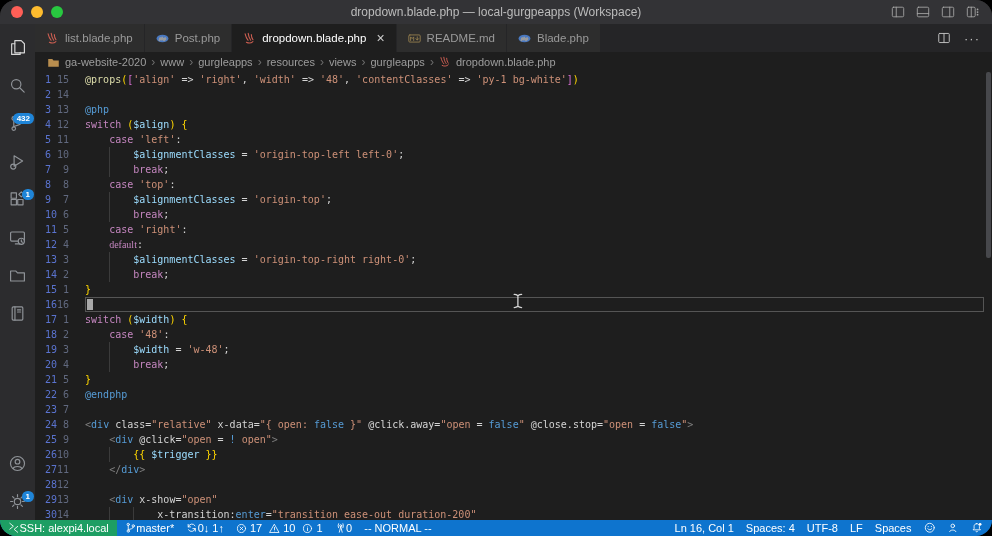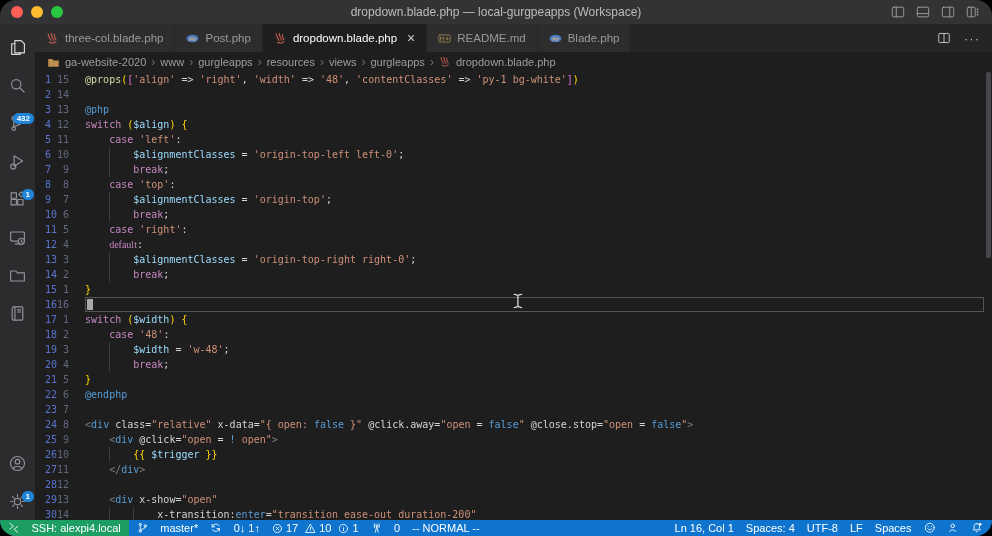--- a/index.html
+++ b/index.html
@@ -45,21 +45,21 @@
   .ln-rel{width:2ch;text-align:right;color:var(--lnrel);flex:0 0 auto;}
   .line-content{flex:1;position:relative;margin-left:16px;margin-right:8px;color:#d4d4d4;height:15px;}
   .code-line.current .line-content{border:1px solid #555;}
   .guide{position:absolute;top:0;bottom:0;width:1px;background:#3b3b3b;}
   .cursor-block{position:absolute;left:1px;top:1px;bottom:1px;width:1ch;background:#a9a9a9;}
   .scroll-thumb{position:absolute;right:1px;top:0;width:5px;height:186px;background:#47484c;border-radius:2px;}
   .mouse-pointer{position:absolute;left:478px;top:221px;z-index:5;}
   
   .statusbar{height:16px;background:var(--accent);display:flex;align-items:stretch;font-size:11px;color:#fff;
     flex:0 0 auto;line-height:16px;overflow:hidden;}
-  .st-item{display:flex;align-items:center;gap:12px;padding:0 6px;white-space:nowrap;}
+  .st-item{display:flex;align-items:center;gap:0;padding:0 6px;white-space:nowrap;}
   .st-item.remote{background:var(--green);padding:0 8px;margin-right:2px;}
   .st-right{margin-left:auto;display:flex;align-items:stretch;padding-right:4px;}
   .st-parts{display:flex;gap:7px;align-items:center;}
   .st-part{display:flex;gap:3px;align-items:center;}
 </style>
 </head>
 <body>
 
 <div class="window">
 
@@ -196,21 +196,21 @@
               <span class="icon">
                 <svg width="13" height="13" viewBox="0 0 16 16" fill="none" stroke="currentColor" stroke-width="1.1" stroke-linecap="round" stroke-linejoin="round">
                   <g stroke="#cf5f52" stroke-width="1.3">
                     <path d="M2.6 2.2c.8 3.4 2.2 6.2 3.7 8"></path>
                     <path d="M6.4 1.7c.4 3.3 1.6 6.4 3.1 8.4"></path>
                     <path d="M10.2 3c.1 2.6 1 5 2.1 6.5"></path>
                     <path d="M4.2 12.6c2.8 1.4 5.8 1.2 8-.8"></path>
                   </g>
                 </svg>
               </span>
-              <span class="tab-label">three-col.blade.php</span>
+              <span class="tab-label">list.blade.php</span>
             </div>
             <div class="tab">
               <span class="icon">
                 <svg width="13" height="13" viewBox="0 0 16 16" fill="none" stroke="currentColor" stroke-width="1.1" stroke-linecap="round" stroke-linejoin="round">
                   <ellipse cx="8" cy="8" rx="7.3" ry="4.7" fill="#4a79c1" stroke="none"></ellipse>
                   <text x="8" y="9.9" font-size="4.8" fill="#fff" text-anchor="middle" font-style="italic" font-family="DejaVu Sans Mono, monospace">php</text>
                 </svg>
               </span>
               <span class="tab-label">Post.php</span>
             </div>

